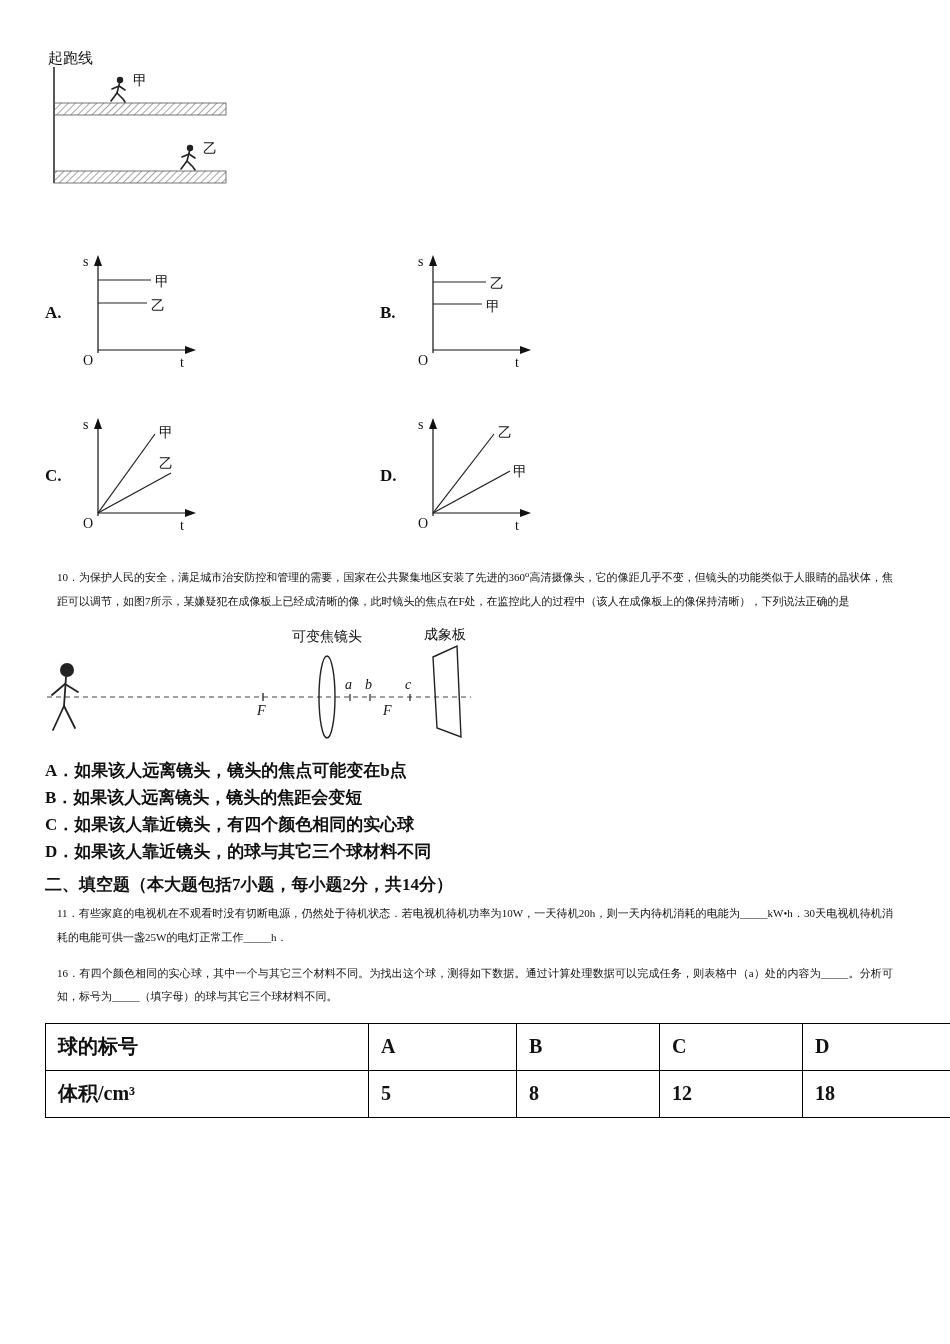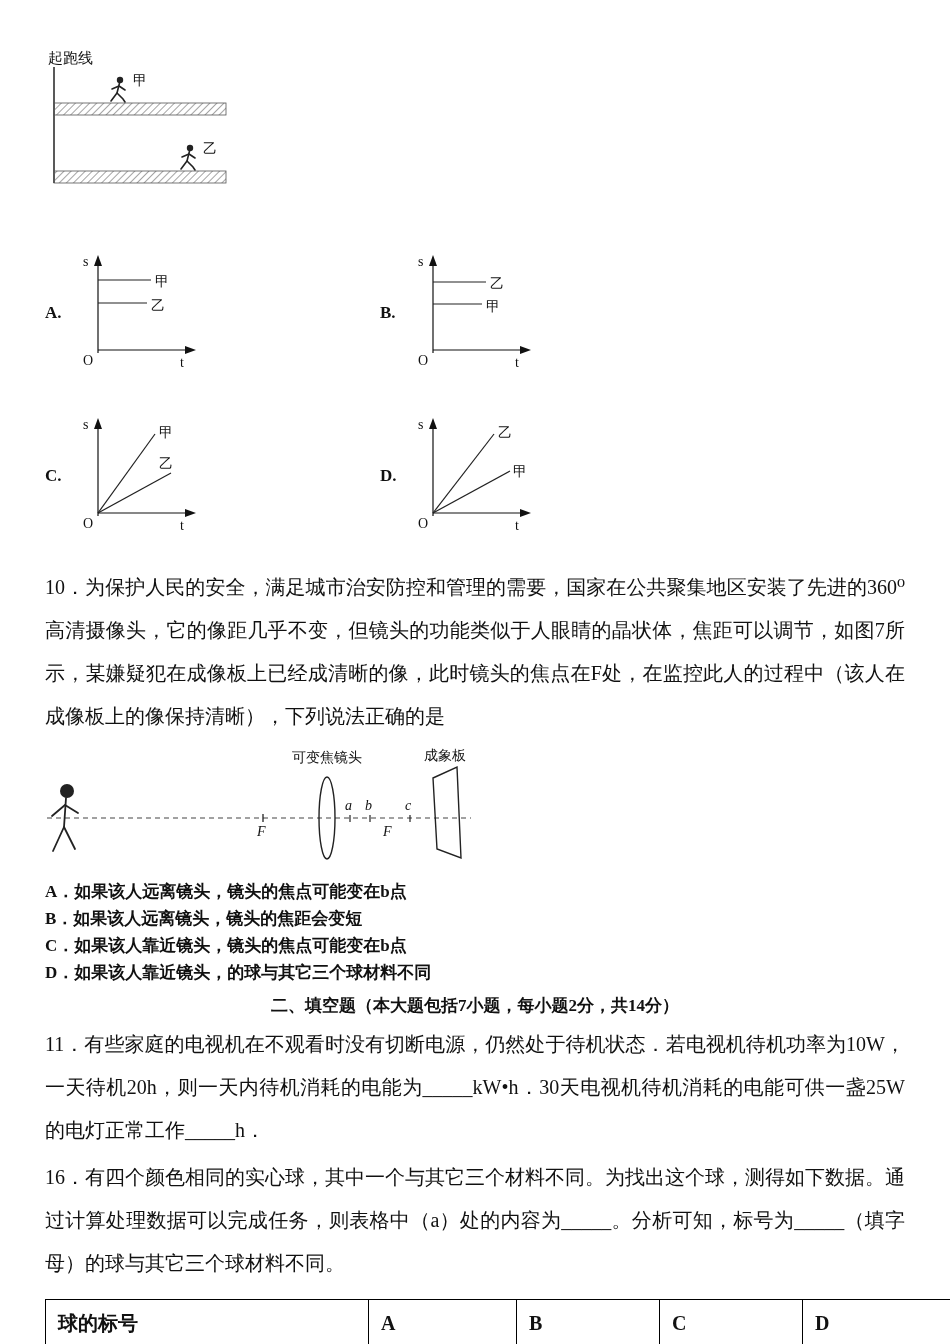--- a/index.html
+++ b/index.html
@@ -10,25 +10,25 @@
   .axis{stroke:#111;stroke-width:1.2;fill:none;}
   .arrow{fill:#111;stroke:none;}
   .curve{stroke:#222;stroke-width:1.2;fill:none;}
   .axis-text{font-size:14px;}
   .cjk{font-size:14px;}
   .cjk15{font-size:15px;}
   .runner{stroke:#222;stroke-width:1.6;fill:none;stroke-linecap:round;}
   .graph-grid{display:grid;grid-template-columns:335px 335px;row-gap:38px;margin-top:46px;}
   .graph-item{display:flex;align-items:center;gap:10px;}
   .graph-label{font-weight:bold;font-size:17px;width:26px;}
-  .para{font-size:20px;line-height:2.15;text-align:justify;margin:0;}
+  .para{font-size:11px;line-height:2.15;text-align:justify;margin:12px;}
   .q10{margin-top:28px;}
   .lens-wrap{margin:8px 0 2px 0;}
   .opt{font-size:17px;font-weight:bold;margin:4px 0;}
-  .section-head{font-size:17px;font-weight:bold;margin:10px 0 6px 0;text-align:center;}
+  .section-head{font-size:17px;font-weight:bold;margin:10px 0 6px 0;}
   .q11,.q12{margin-top:4px;}
   table.qtable{border-collapse:collapse;margin-top:14px;width:856px;table-layout:fixed;}
   table.qtable td{border:1.4px solid #000;height:46px;font-weight:bold;font-size:20px;
                   padding:0 0 0 12px;vertical-align:middle;}
   .col0{width:310px;} .col1{width:135px;} .col2{width:130px;} .col3{width:130px;} .col4{width:151px;}
 </style>
 </head>
 <body>
 
 <div class="page">
@@ -155,21 +155,21 @@
       <text x="360" y="64" class="axis-text" font-style="italic">c</text>
       <text x="338" y="90" class="axis-text" font-style="italic">F</text>
       <polygon points="388,32 412,21 416,112 392,103" fill="none" stroke="#222" stroke-width="1.4"></polygon>
       <text x="400" y="14" class="cjk" text-anchor="middle">成象板</text>
     </svg>
   </div>
 
   <div>
     <div class="opt">A．如果该人远离镜头，镜头的焦点可能变在b点</div>
     <div class="opt">B．如果该人远离镜头，镜头的焦距会变短</div>
-    <div class="opt">C．如果该人靠近镜头，镜头的焦点可能变在b点</div>
+    <div class="opt">C．如果该人靠近镜头，有四个颜色相同的实心球</div>
     <div class="opt">D．如果该人靠近镜头，的球与其它三个球材料不同</div>
   </div>
 
   <div class="section-head">二、填空题（本大题包括7小题，每小题2分，共14分）</div>
 
   <p class="para q11">11．有些家庭的电视机在不观看时没有切断电源，仍然处于待机状态．若电视机待机功率为10W，一天待机20h，则一天内待机消耗的电能为_____kW•h．30天电视机待机消耗的电能可供一盏25W的电灯正常工作_____h．</p>
 
   <p class="para q12">16．有四个颜色相同的实心球，其中一个与其它三个材料不同。为找出这个球，测得如下数据。通过计算处理数据可以完成任务，则表格中（a）处的内容为_____。分析可知，标号为_____（填字母）的球与其它三个球材料不同。</p>
 
   <table class="qtable">

